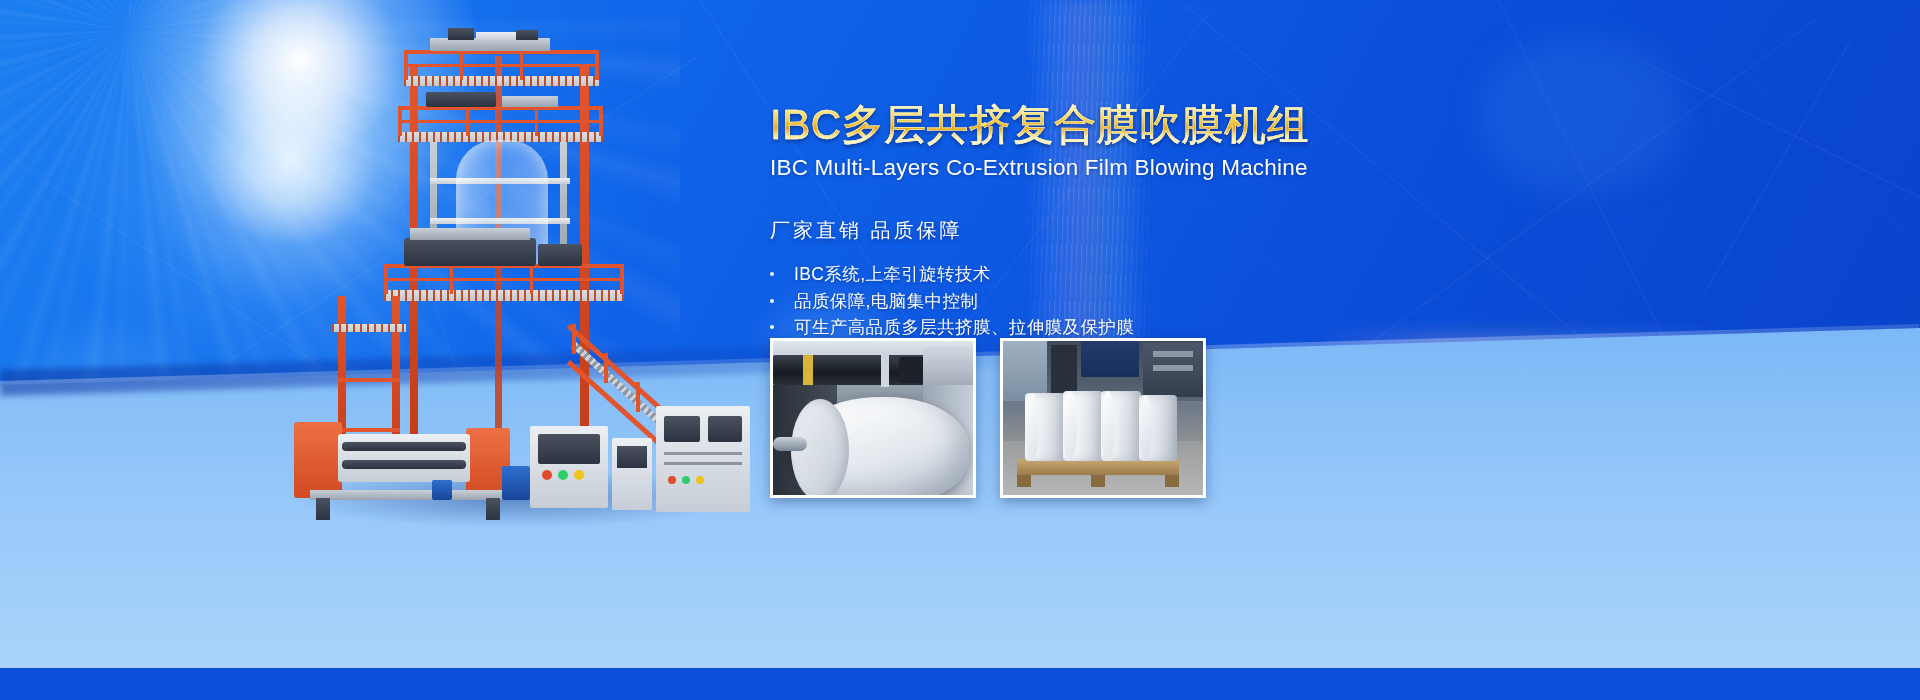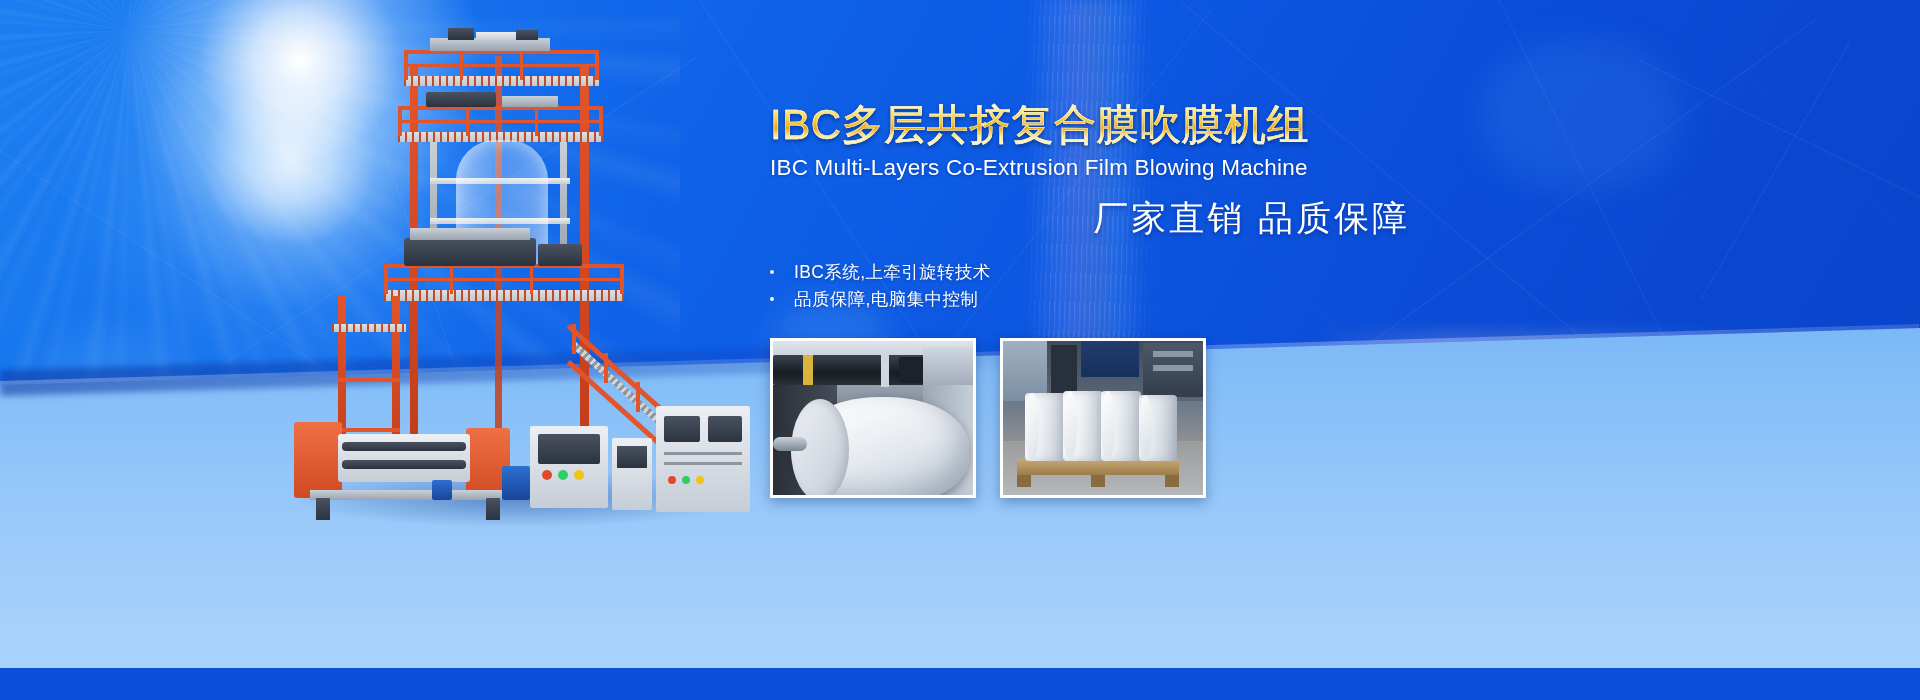--- a/index.html
+++ b/index.html
@@ -69,22 +69,22 @@
 
   
   .textblock{position:absolute;left:770px;top:104px;width:640px;}
   .title{font-size:42px;line-height:1;letter-spacing:.5px;font-weight:400;
     background:linear-gradient(180deg,#fffdf2 0%,#ffe98a 16%,#f6c63c 42%,#e9a81b 58%,#ffeea2 78%,#fff8d8 100%);
     -webkit-background-clip:text;background-clip:text;color:transparent;
     -webkit-text-stroke:.6px rgba(255,248,205,.9);
     filter:drop-shadow(0 2px 2px rgba(0,26,90,.55));white-space:nowrap;}
   .subtitle{margin-top:9px;font-size:22.5px;color:#ffffff;font-weight:300;letter-spacing:.2px;white-space:nowrap;
     text-shadow:0 1px 3px rgba(0,30,100,.45);}
-  .tagline{margin-top:14px;font-size:35px;color:#ffffff;letter-spacing:3px;white-space:nowrap;
-    text-shadow:0 2px 4px rgba(0,30,100,.5);text-align:right;}
+  .tagline{margin-top:36px;font-size:20px;color:#ffffff;letter-spacing:3px;white-space:nowrap;
+    text-shadow:0 2px 4px rgba(0,30,100,.5);}
   .bullets{margin-top:17px;list-style:none;padding:0;}
   .bullets li{font-size:17.5px;color:#ffffff;line-height:1.52;letter-spacing:.4px;white-space:nowrap;
     text-shadow:0 1px 3px rgba(0,30,100,.45);display:flex;align-items:center;gap:20px;}
   .dot{display:inline-block;width:4px;height:4px;border-radius:50%;background:#fff;flex:0 0 auto;opacity:.95;}
 
   
   .photo{position:absolute;border:3px solid #ffffff;box-shadow:0 4px 12px rgba(0,25,90,.35);overflow:hidden;}
   #photo-film-roll{left:770px;top:338px;width:200px;height:154px;}
   #photo-stacked-rolls{left:1000px;top:338px;width:200px;height:154px;}
   .ph-in{position:absolute;inset:0;}
@@ -230,20 +230,24 @@
     <div class="tagline">厂家直销  品质保障</div>
     <ul class="bullets">
       <li>
         <span class="dot"></span>
         <span>IBC系统,上牵引旋转技术</span>
       </li>
       <li>
         <span class="dot"></span>
         <span>品质保障,电脑集中控制</span>
       </li>
+      <li>
+        <span class="dot"></span>
+        <span>可生产高品质多层共挤膜、拉伸膜及保护膜</span>
+      </li>
     </ul>
   </div>
 
   <div class="photo" id="photo-film-roll">
     <div class="ph-in" style="background:linear-gradient(180deg,#b9c3ce 0%,#8e99a6 35%,#6d7885 100%);"></div>
     <div class="pi" style="left:0;top:0;width:200px;height:36px;background:linear-gradient(180deg,#dfe5ec,#aeb8c4);"></div>
     <div class="pi" style="left:0;top:14px;width:200px;height:30px;background:linear-gradient(180deg,#3b424d,#171b22 60%,#2a3038);border-radius:2px;"></div>
     <div class="pi" style="left:30px;top:14px;width:10px;height:30px;background:#d8b43a;"></div>
     <div class="pi" style="left:108px;top:12px;width:8px;height:34px;background:#cfd6de;"></div>
     <div class="pi" style="left:126px;top:16px;width:26px;height:26px;background:#1d222a;border-radius:3px;"></div>

